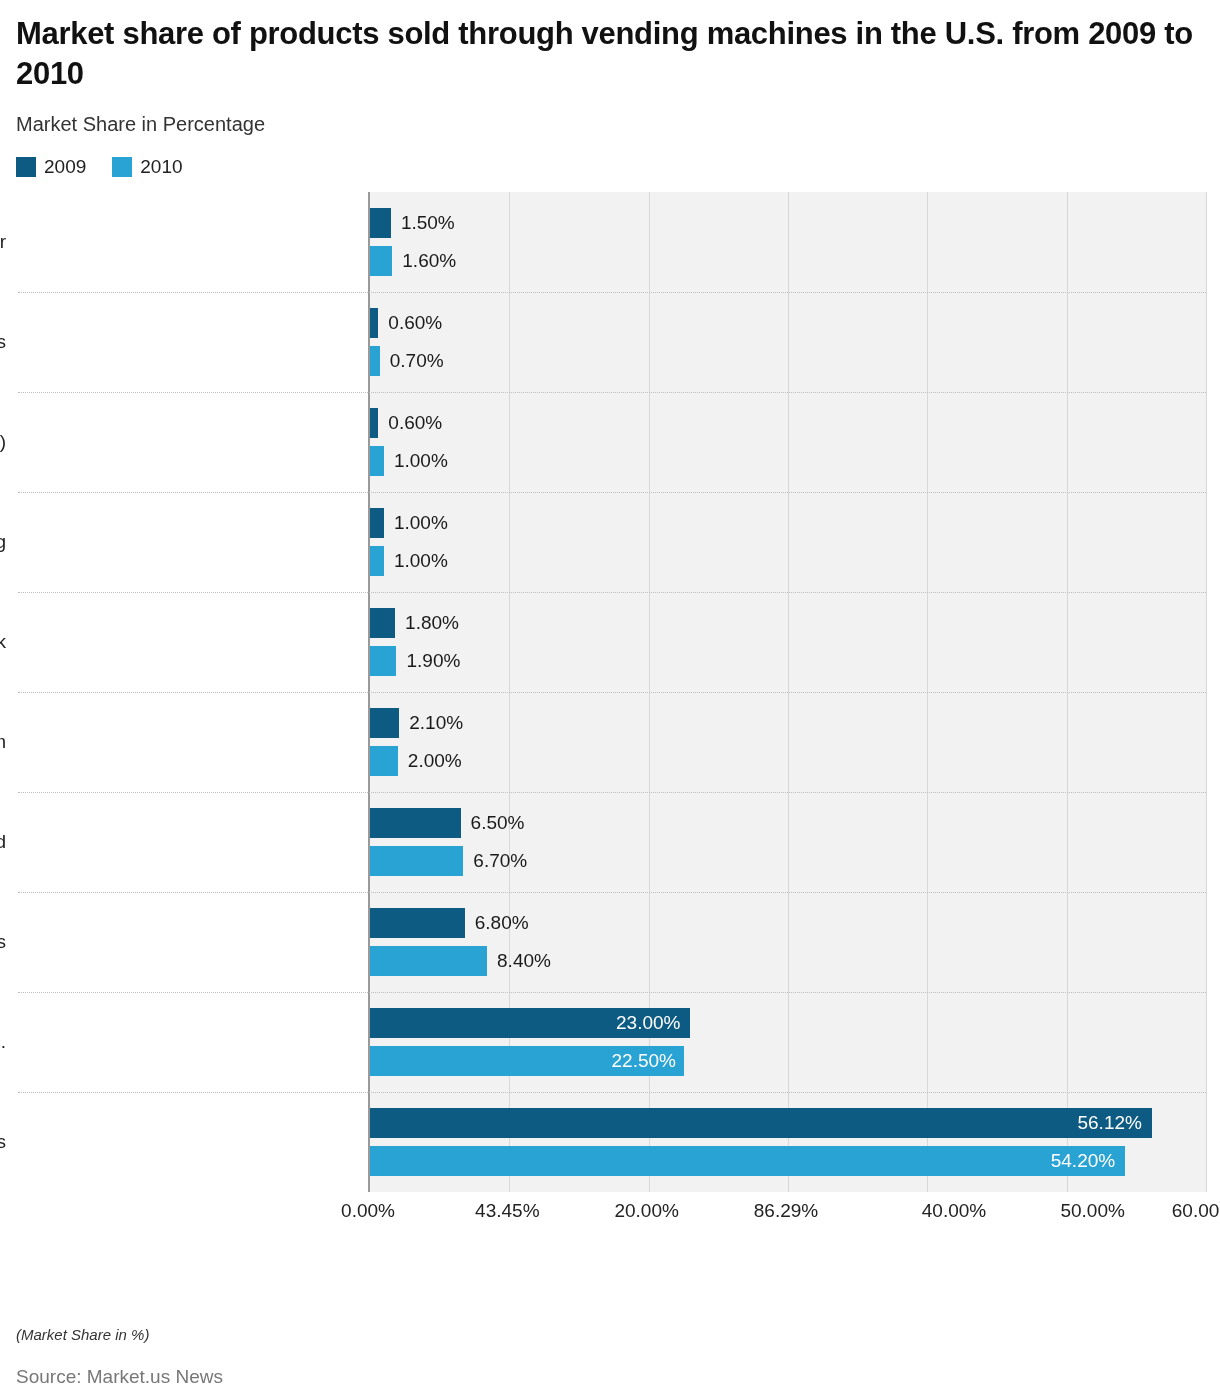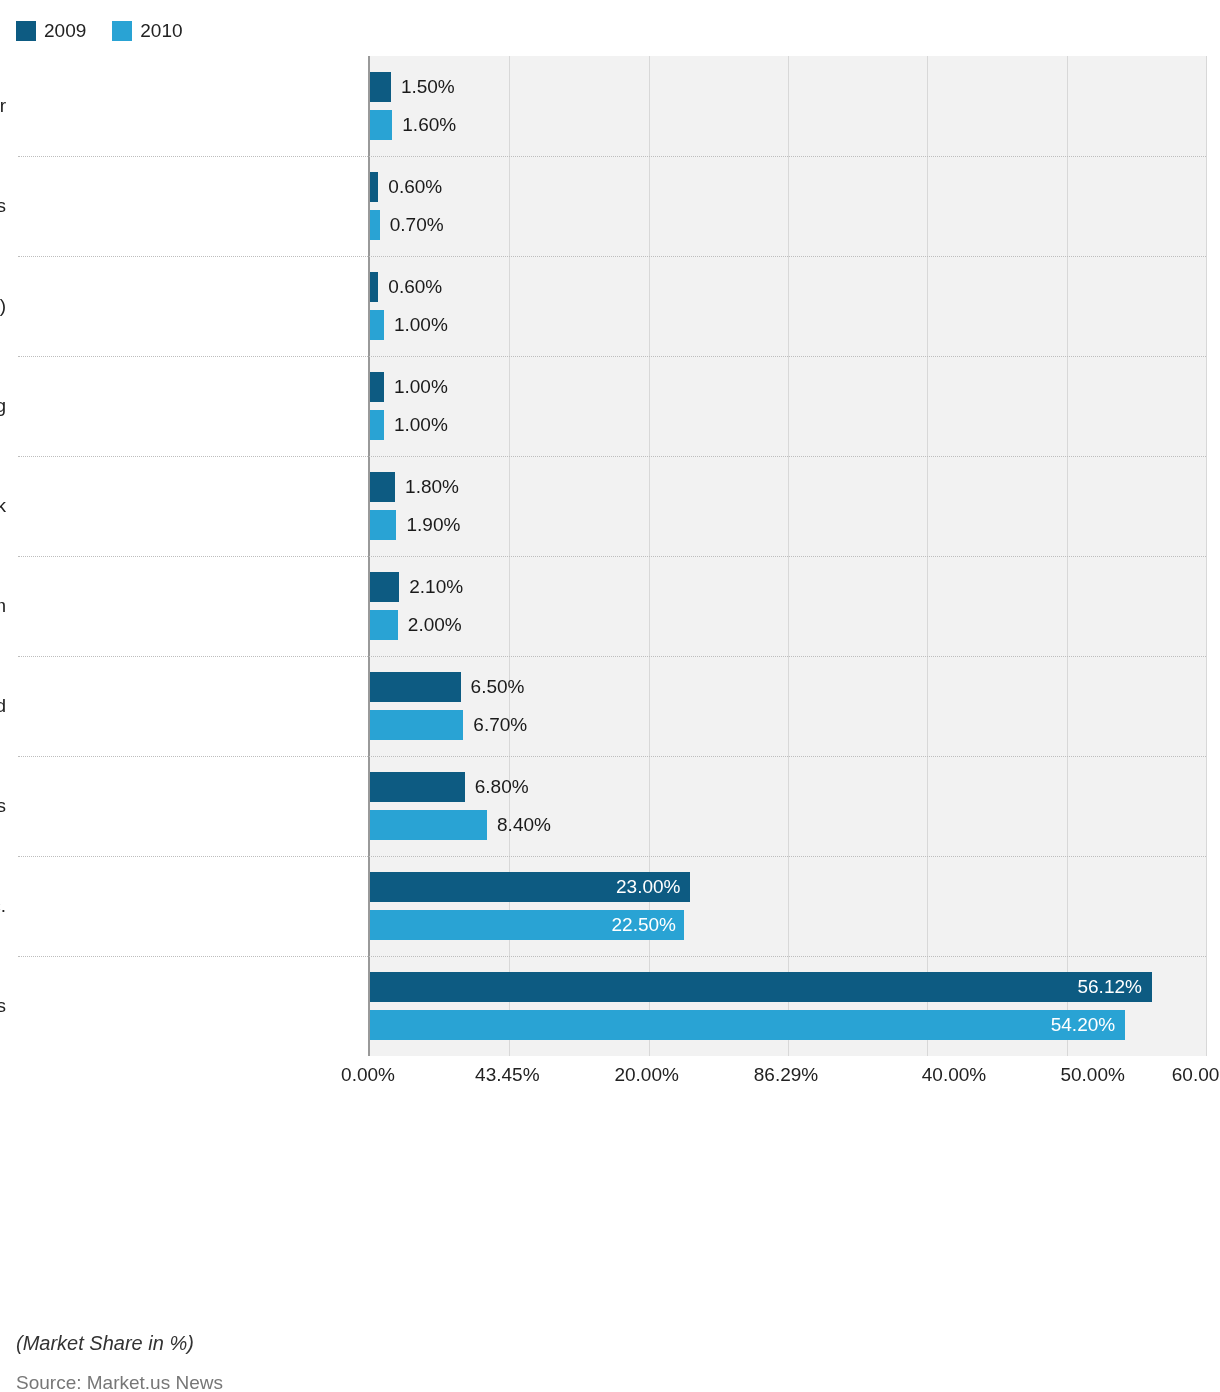--- a/index.html
+++ b/index.html
@@ -129,37 +129,39 @@
     top: 8px;
     font-size: 19px;
     color: #222222;
     transform: translateX(-50%);
     white-space: nowrap;
   }
   .footnote {
     position: absolute;
     left: 16px;
     top: 1312px;
-    font-size: 20px;
+    font-size: 15px;
     font-style: italic;
     color: #333333;
   }
   .source {
     position: absolute;
     left: 16px;
     top: 1352px;
     font-size: 19px;
     color: #777777;
   }
 </style>
 </head>
 <body>
 
 <div class="page">
 
+  <div class="chart-title">Market share of products sold through vending machines in the U.S. from 2009 to 2010</div>
+  <div class="chart-subtitle">Market Share in Percentage</div>
 
   <div class="legend">
     <div class="legend-item">
       <span class="legend-swatch" style="background:#0d5b82"></span>
       <span class="legend-label">2009</span>
     </div>
     <div class="legend-item">
       <span class="legend-swatch" style="background:#29a3d4"></span>
       <span class="legend-label">2010</span>
     </div>

